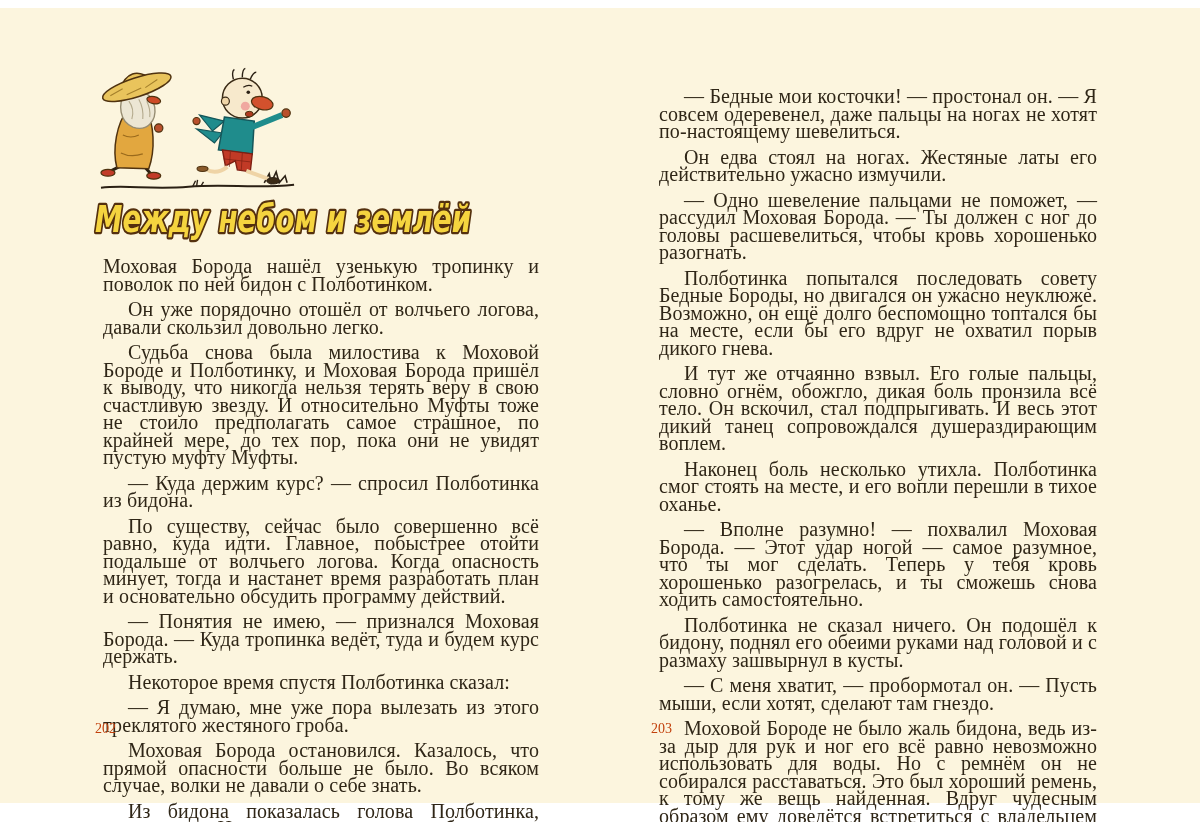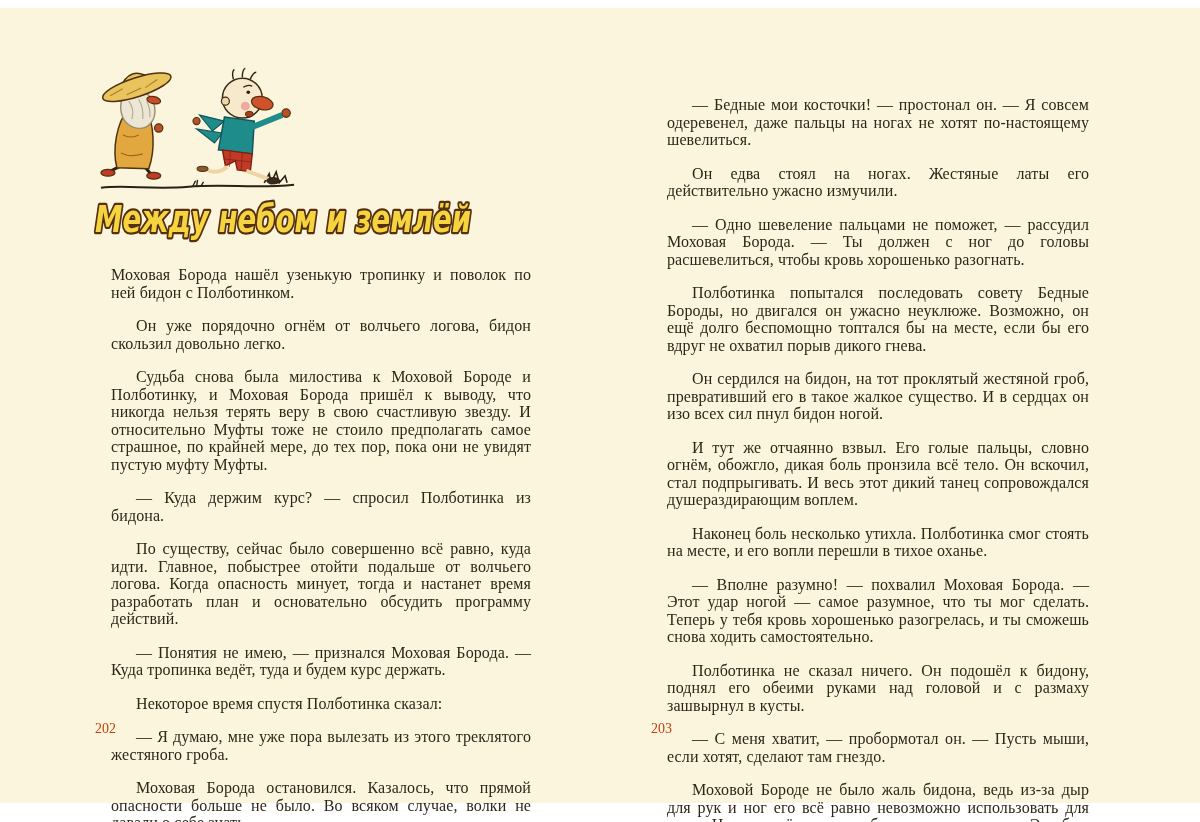--- a/index.html
+++ b/index.html
@@ -17,22 +17,22 @@
 
   .illustration { position:absolute; left:2px; top:57px; width:214px; height:138px; }
 
   .chapter-title-svg { position:absolute; left:-2px; top:186px; width:392px; height:50px; }
 
   .body-text { position:absolute; left:0; width:100%; }
   .body-text-left  { top:242px; }
   .body-text-right { top:72px; }
 
   .body-text p {
-    margin:16px; padding:0;
-    font-size:16px; line-height:17.5px;
+    margin:8px; padding:0;
+    font-size:20px; line-height:17.5px;
     text-align:justify; color:#2F2617;
     letter-spacing:0.1px;
   }
   .body-text p.indent { text-indent:25px; }
 
   .page-number {
     position:absolute; top:713px; width:100%;
     font-size:14px; color:#c2410c;
   }
   .page-number.num-left  { text-align:left; }
@@ -94,41 +94,40 @@
         <ellipse cx="177" cy="116" rx="6.5" ry="3.2" fill="#3A2A15" stroke="#2b2014" stroke-width="1"></ellipse>
       </g>
     </svg>
 
     <svg class="chapter-title-svg" viewBox="0 0 392 50">
       <text x="2" y="38" textLength="376" lengthAdjust="spacingAndGlyphs" font-family="DejaVu Sans, sans-serif" font-weight="bold" font-style="italic" font-size="37" fill="#F5D43F" stroke="#54300E" stroke-width="4.5" stroke-linejoin="round" paint-order="stroke">Между небом и землёй</text>
     </svg>
 
     <div class="body-text body-text-left">
       <p>Моховая Борода нашёл узенькую тропинку и поволок по ней бидон с Полботинком.</p>
-      <p class="indent">Он уже порядочно огнём от волчьего логова, бидон скользил довольно легко.</p>
+      <p class="indent">Он уже порядочно отошёл от волчьего логова, давали скользил довольно легко.</p>
       <p class="indent">Судьба снова была милостива к Моховой Бороде и Полботинку, и Моховая Борода пришёл к выводу, что никогда нельзя терять веру в свою счастливую звезду. И относительно Муфты тоже не стоило предполагать самое страшное, по крайней мере, до тех пор, пока они не увидят пустую муфту Муфты.</p>
       <p class="indent">— Куда держим курс? — спросил Полботинка из бидона.</p>
       <p class="indent">По существу, сейчас было совершенно всё равно, куда идти. Главное, побыстрее отойти подальше от волчьего логова. Когда опасность минует, тогда и настанет время разработать план и основательно обсудить программу действий.</p>
       <p class="indent">— Понятия не имею, — признался Моховая Борода. — Куда тропинка ведёт, туда и будем курс держать.</p>
       <p class="indent">Некоторое время спустя Полботинка сказал:</p>
       <p class="indent">— Я думаю, мне уже пора вылезать из этого треклятого жестяного гроба.</p>
       <p class="indent">Моховая Борода остановился. Казалось, что прямой опасности больше не было. Во всяком случае, волки не давали о себе знать.</p>
       <p class="indent">Из бидона показалась голова Полботинка, затем плечи. И, наконец, он весь высвободился из своих хвалёных жестяных лат.</p>
     </div>
 
     <div class="page-number num-left">202</div>
   </div>
 
   <div class="page page-right">
     <div class="body-text body-text-right">
       <p class="indent">— Бедные мои косточки! — простонал он. — Я совсем одеревенел, даже пальцы на ногах не хотят по-настоящему шевелиться.</p>
       <p class="indent">Он едва стоял на ногах. Жестяные латы его действительно ужасно измучили.</p>
       <p class="indent">— Одно шевеление пальцами не поможет, — рассудил Моховая Борода. — Ты должен с ног до головы расшевелиться, чтобы кровь хорошенько разогнать.</p>
       <p class="indent">Полботинка попытался последовать совету Бедные Бороды, но двигался он ужасно неуклюже. Возможно, он ещё долго беспомощно топтался бы на месте, если бы его вдруг не охватил порыв дикого гнева.</p>
-      <p class="indent">Он сердился на бидон, на тот проклятый жестяной гроб, превративший его в такое жалкое существо. И в сердцах он изо всех сил пнул бидон ногой.</p>
       <p class="indent">И тут же отчаянно взвыл. Его голые пальцы, словно огнём, обожгло, дикая боль пронзила всё тело. Он вскочил, стал подпрыгивать. И весь этот дикий танец сопровождался душераздирающим воплем.</p>
       <p class="indent">Наконец боль несколько утихла. Полботинка смог стоять на месте, и его вопли перешли в тихое оханье.</p>
       <p class="indent">— Вполне разумно! — похвалил Моховая Борода. — Этот удар ногой — самое разумное, что ты мог сделать. Теперь у тебя кровь хорошенько разогрелась, и ты сможешь снова ходить самостоятельно.</p>
       <p class="indent">Полботинка не сказал ничего. Он подошёл к бидону, поднял его обеими руками над головой и с размаху зашвырнул в кусты.</p>
       <p class="indent">— С меня хватит, — пробормотал он. — Пусть мыши, если хотят, сделают там гнездо.</p>
       <p class="indent">Моховой Бороде не было жаль бидона, ведь из-за дыр для рук и ног его всё равно невозможно использовать для воды. Но с ремнём он не собирался расставаться. Это был хороший ремень, к тому же вещь найденная. Вдруг чудесным образом ему доведётся встретиться с владельцем ремня. Моховая Борода подошёл к бидону и отвязал ремень от ручки.</p>
     </div>
 
     <div class="page-number num-right">203</div>
   </div>

